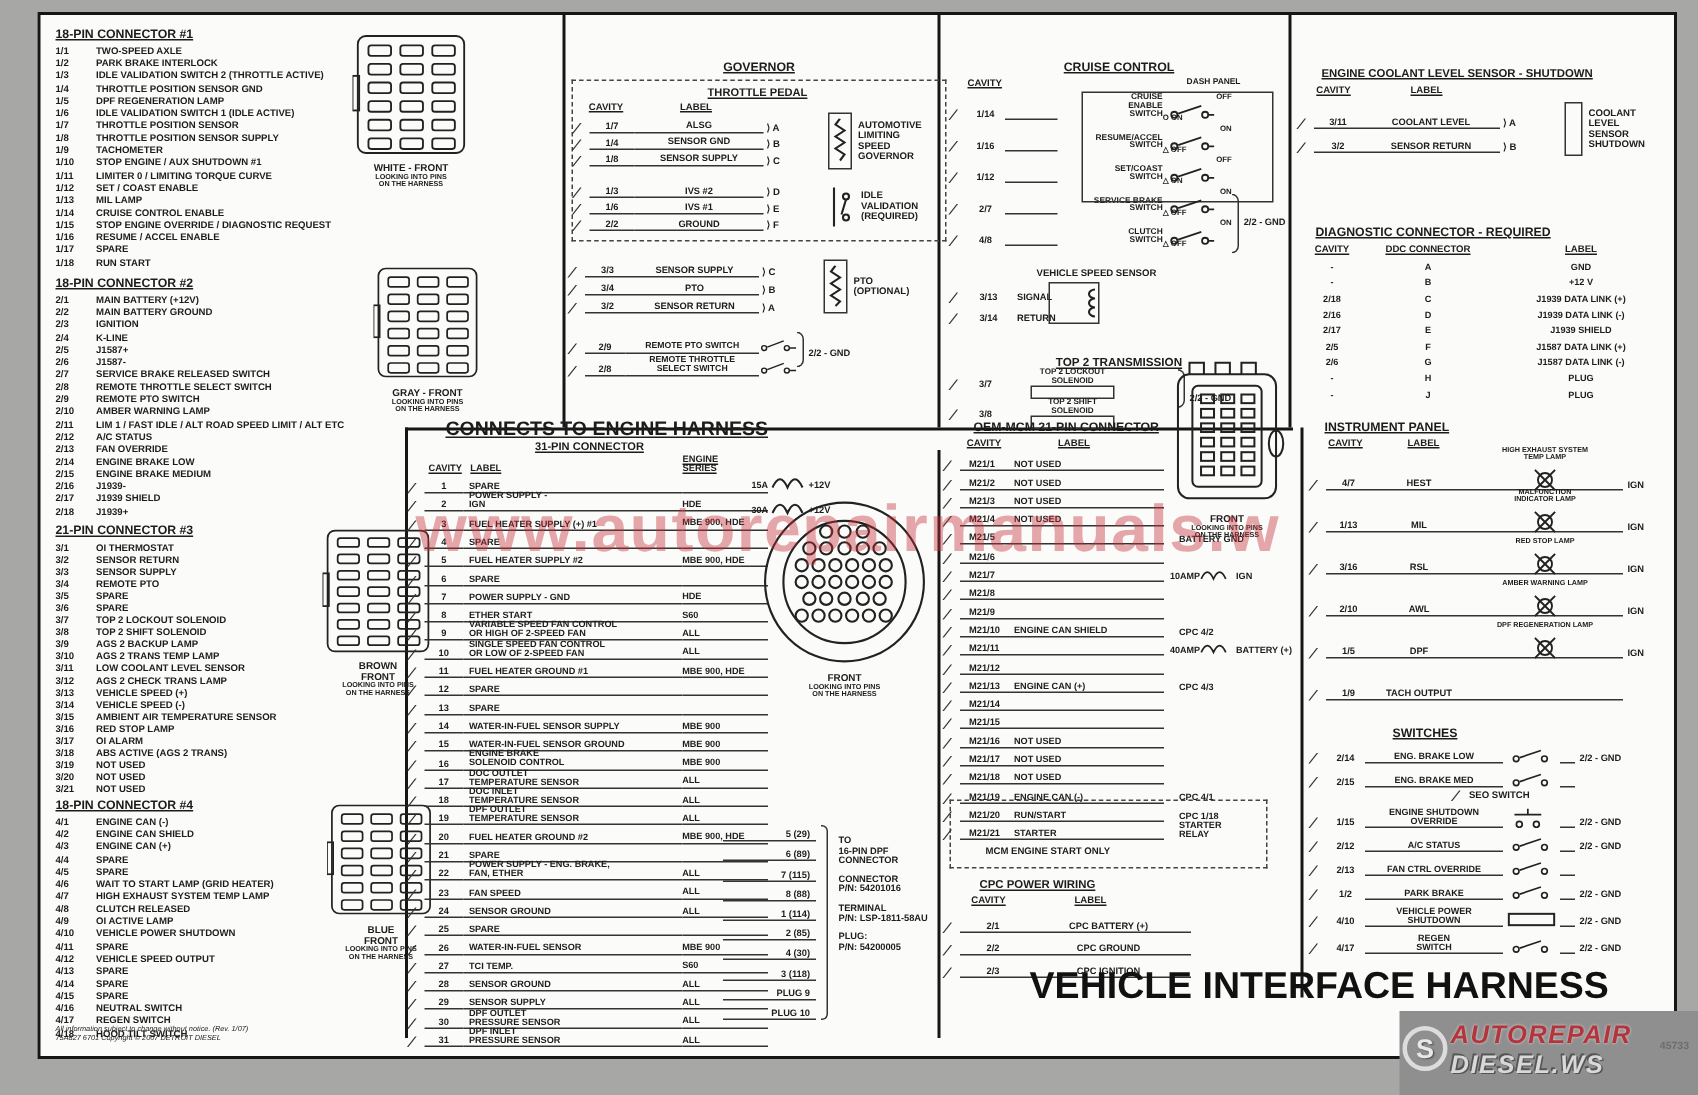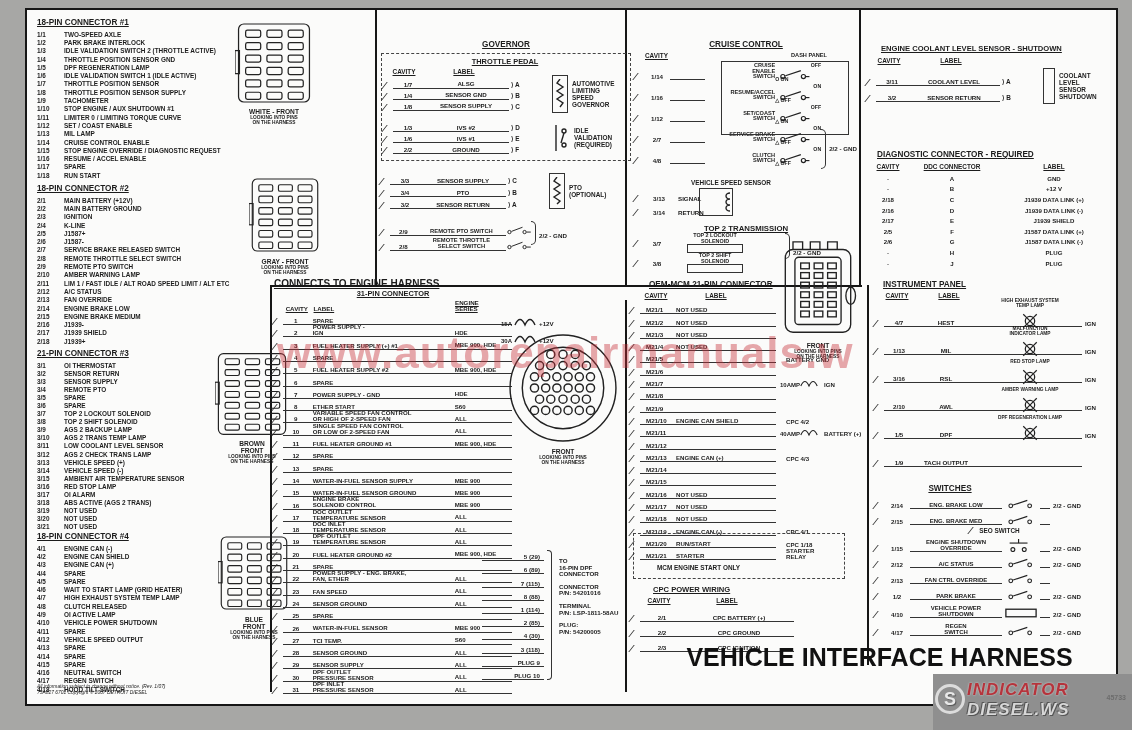--- a/index.html
+++ b/index.html
@@ -907,21 +907,21 @@
             </div>
           </div>
         <div style="border:1px solid #333;width:34px;height:28px;margin-left:-56px;display:flex;align-items:center;justify-content:flex-end">
           <svg class="g" width="10" height="20" viewBox="0 0 10 20">
               <path d="M8,1 A4,3 0 0 0 8,7 A4,3 0 0 0 8,13 A4,3 0 0 0 8,19"></path>
             </svg>
         </div>
       </div>
     </div>
 
-    <div style="margin-top:8px">
+    <div style="margin-top:21px">
       <div class="sec-title ctr" style="text-align:center;font-size:7.8px">TOP 2 TRANSMISSION</div>
       <div style="display:flex;align-items:center">
         <div style="width:150px">
 
             <div class="wrow" style="height:20px;align-items:center">
               <span class="stub"></span>
               <span class="wcav" style="width:26px;border-bottom:none">3/7</span>
               <span style="display:flex;flex-direction:column;align-items:center;width:90px">
                 <span class="wlbl" style="border-bottom:none;font-size:5.4px;line-height:5.4px">TOP 2 LOCKOUT
 SOLENOID</span>
@@ -1035,21 +1035,21 @@
         </div>
       <div class="devbox" style="width:12px;height:36px"></div>
       <div class="devname">COOLANT
 LEVEL
 SENSOR
 SHUTDOWN</div>
     </div>
   </div>
 
   <div class="abs" style="left:247px;top:268px;width:238px">
-    <div class="sec-title ctr" style="text-align:left;font-size:10px">CONNECTS TO ENGINE HARNESS</div>
+    <div class="sec-title ctr" style="text-align:right;font-size:13px">CONNECTS TO ENGINE HARNESS</div>
     <div class="sec-title ctr" style="text-align:center;font-size:7.4px">31-PIN CONNECTOR</div>
     <div style="display:flex;margin-top:2px;align-items:flex-end">
       <span class="colhead" style="width:26px;margin-left:10px;text-align:center">CAVITY</span>
       <span class="colhead" style="width:148px;padding-left:4px">LABEL</span>
       <span class="colhead pre" style="width:58px">ENGINE
 SERIES</span>
     </div>
     <div>
 
         <div class="h31row">
@@ -1943,16 +1943,16 @@
 
   <div class="title-block">
     <div>VEHICLE INTERFACE HARNESS</div>
   </div>
 
   <div class="wm-center">www.autorepairmanuals.w</div>
 </div>
 
 <div class="logo-box">
   <div class="logo-s">S</div>
-  <div class="logo-top">INDICATOR</div>
+  <div class="logo-top">AUTOREPAIR</div>
   <div class="logo-bottom">DIESEL.WS</div>
   <div class="logo-num">45733</div>
 </div>
 
 </body></html>

